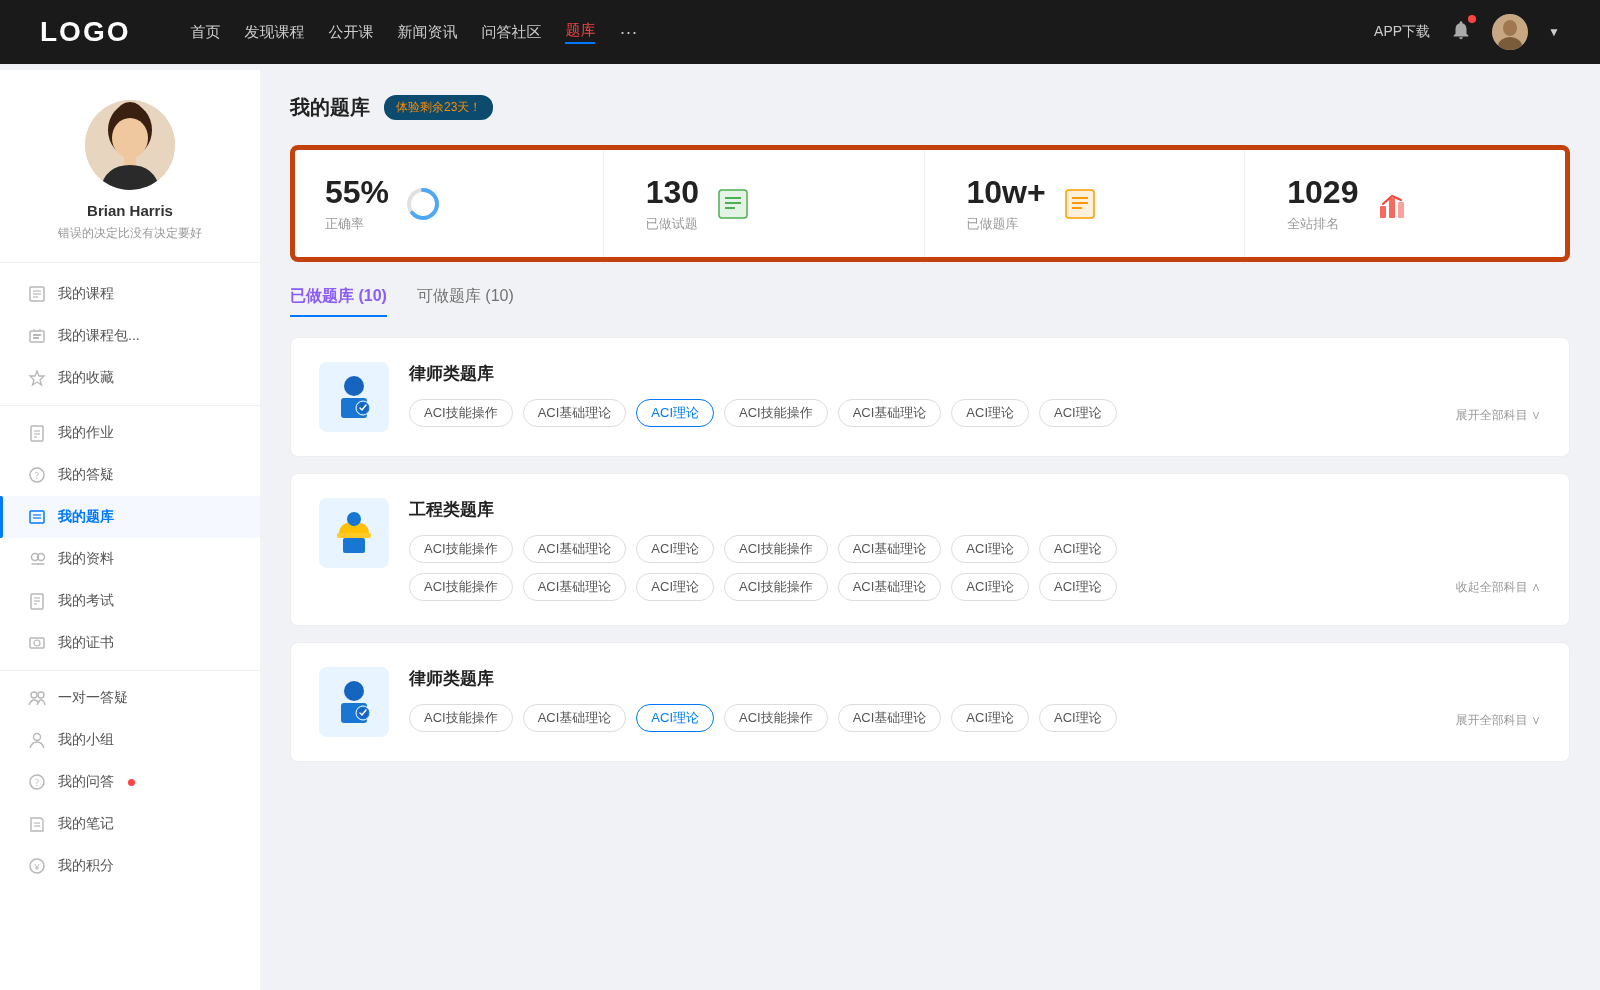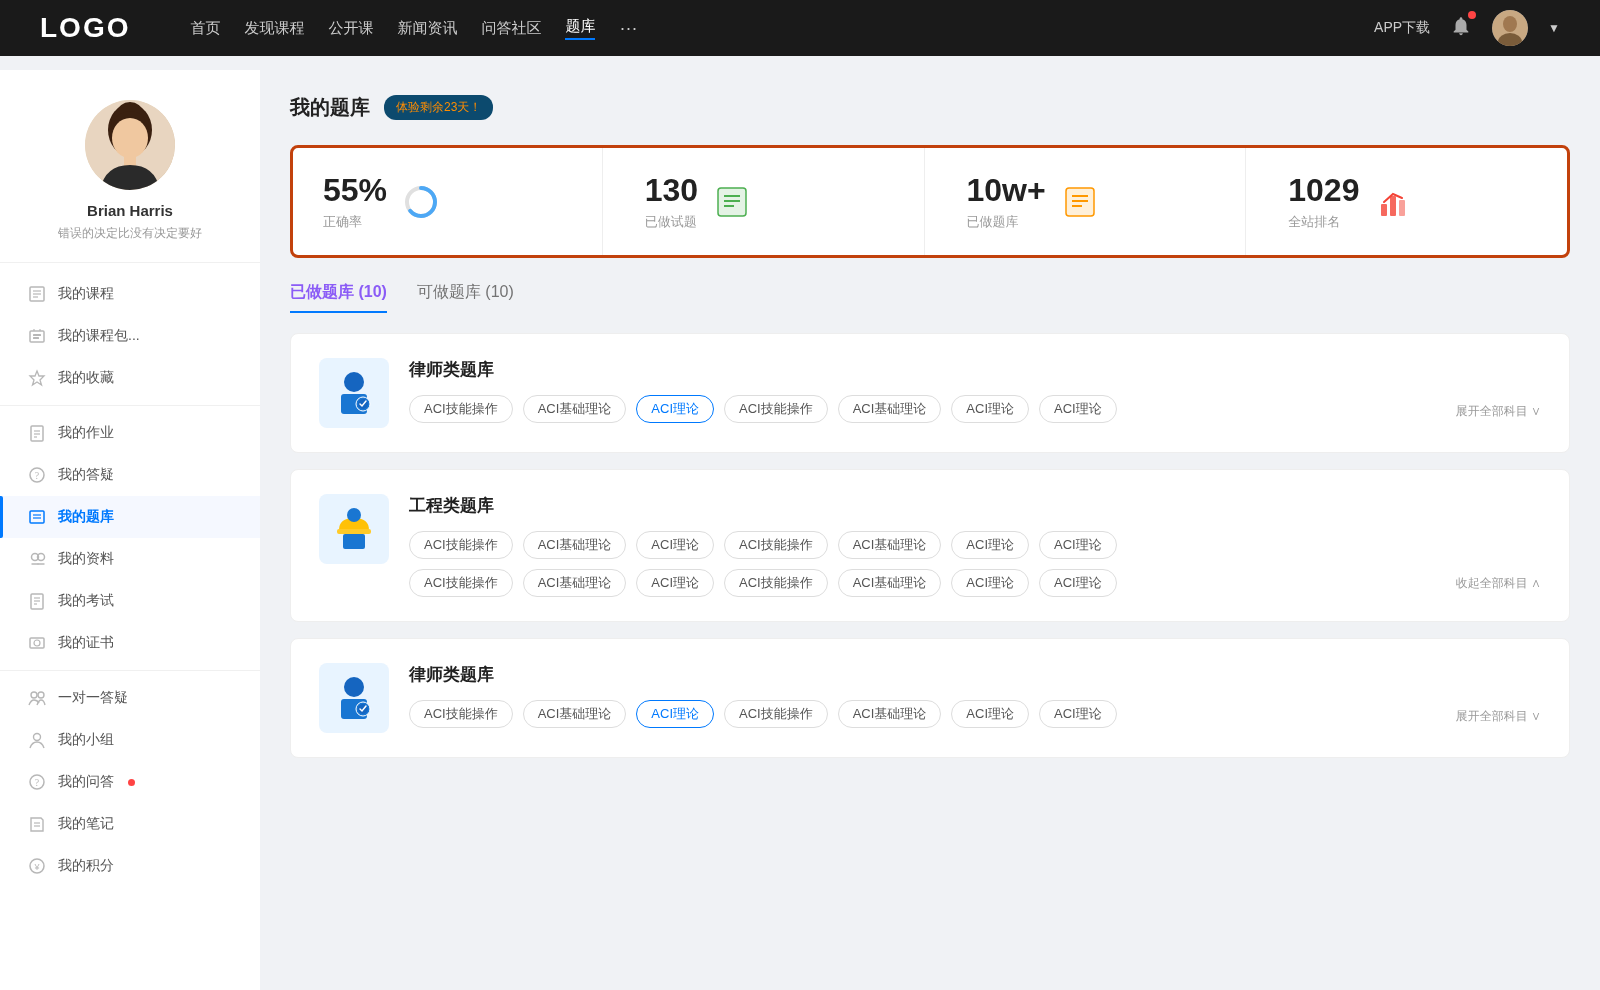--- a/index.html
+++ b/index.html
@@ -1,23 +1,23 @@
 <!DOCTYPE html>
 <html><head>
   <meta charset="utf-8">
   <style>
     * { margin: 0; padding: 0; box-sizing: border-box; }
     body { font-family: -apple-system, BlinkMacSystemFont, 'PingFang SC', 'Microsoft YaHei', sans-serif; background: #f0f2f5; width: 1600px; min-height: 990px; overflow-x: hidden; }
 
     
-    .header { background: #1a1a1a; height: 56px; display: flex; align-items: center; padding: 0 40px; position: fixed; top: 0; left: 0; right: 0; z-index: 100; }
+    .header { background: #1a1a1a; height: 64px; display: flex; align-items: center; padding: 0 40px; position: fixed; top: 0; left: 0; right: 0; z-index: 100; }
     .logo { color: white; font-size: 28px; font-weight: bold; letter-spacing: 2px; margin-right: 60px; }
     .nav { display: flex; gap: 24px; align-items: center; flex: 1; }
     .nav-item { color: #ccc; font-size: 15px; cursor: pointer; text-decoration: none; }
-    .nav-item.active { color: #ffffff; border-bottom: 2px solid #0079fe; padding-bottom: 2px; }
+    .nav-item.active { color: #ef4444; border-bottom: 2px solid #0079fe; padding-bottom: 2px; }
     .nav-dots { color: #ccc; font-size: 18px; }
     .header-right { display: flex; align-items: center; gap: 20px; }
     .app-download { color: #ccc; font-size: 14px; cursor: pointer; }
     .bell-icon { position: relative; cursor: pointer; }
     .bell-icon svg { fill: #ccc; width: 22px; height: 22px; }
     .bell-badge { position: absolute; top: -4px; right: -4px; background: #ff4444; width: 8px; height: 8px; border-radius: 50%; }
     .avatar { width: 36px; height: 36px; border-radius: 50%; background: #888; overflow: hidden; cursor: pointer; }
     .user-dropdown { color: #ccc; cursor: pointer; font-size: 12px; }
 
     
@@ -38,21 +38,21 @@
     .red-dot { width: 7px; height: 7px; background: #ff4444; border-radius: 50%; display: inline-block; margin-left: 2px; }
     .sidebar-divider { border: none; border-top: 1px solid #f0f0f0; margin: 6px 0; }
 
     
     .content { flex: 1; padding: 24px 30px; }
     .page-title-row { display: flex; align-items: center; gap: 14px; margin-bottom: 24px; }
     .page-title { font-size: 20px; font-weight: 700; color: #222; }
     .trial-badge { background: #0c4a6e; color: #ff8c00; font-size: 12px; padding: 4px 12px; border-radius: 12px; }
 
     
-    .stats-row { display: flex; gap: 12px; background: white; border-radius: 8px; margin-bottom: 24px; overflow: hidden; border: 3px solid #c2410c; }
+    .stats-row { display: flex; gap: 12px; background: white; border-radius: 8px; margin-bottom: 24px; overflow: hidden; border: 5px solid #c2410c; }
     .stat-item { flex: 1; padding: 24px 30px; border-right: 1px solid #eee; display: flex; align-items: center; gap: 16px; }
     .stat-item:last-child { border-right: none; }
     .stat-number { font-size: 32px; font-weight: 700; color: #222; }
     .stat-label { font-size: 13px; color: #999; margin-top: 4px; }
     .stat-icon { width: 36px; height: 36px; border-radius: 50%; display: flex; align-items: center; justify-content: center; }
 
     
     .tabs { display: flex; gap: 30px; margin-bottom: 20px; }
     .tab { font-size: 16px; color: #737373; cursor: pointer; padding-bottom: 8px; }
     .tab.active { color: #8b5cf6; border-bottom: 2px solid #0079fe; font-weight: 600; }

